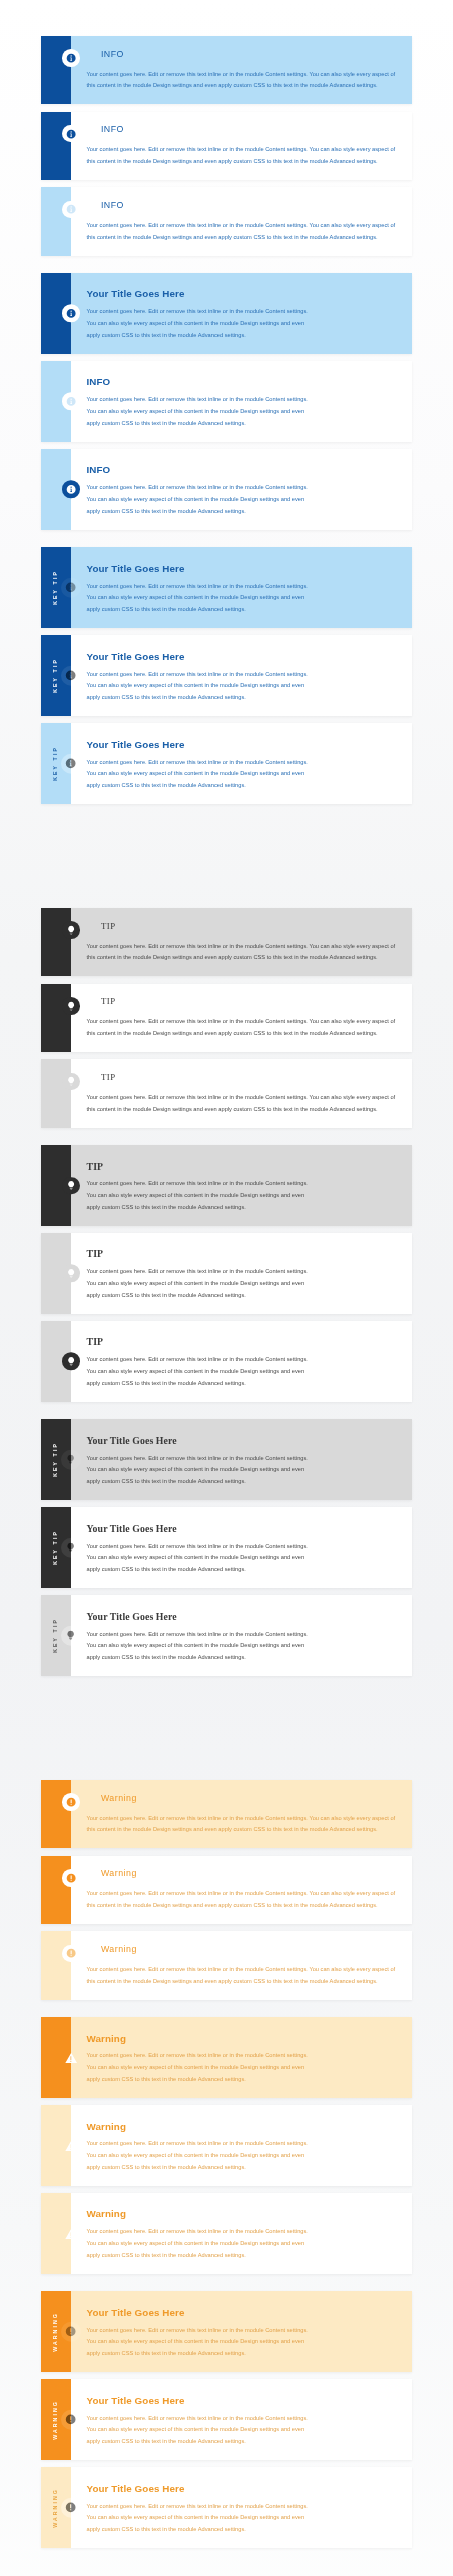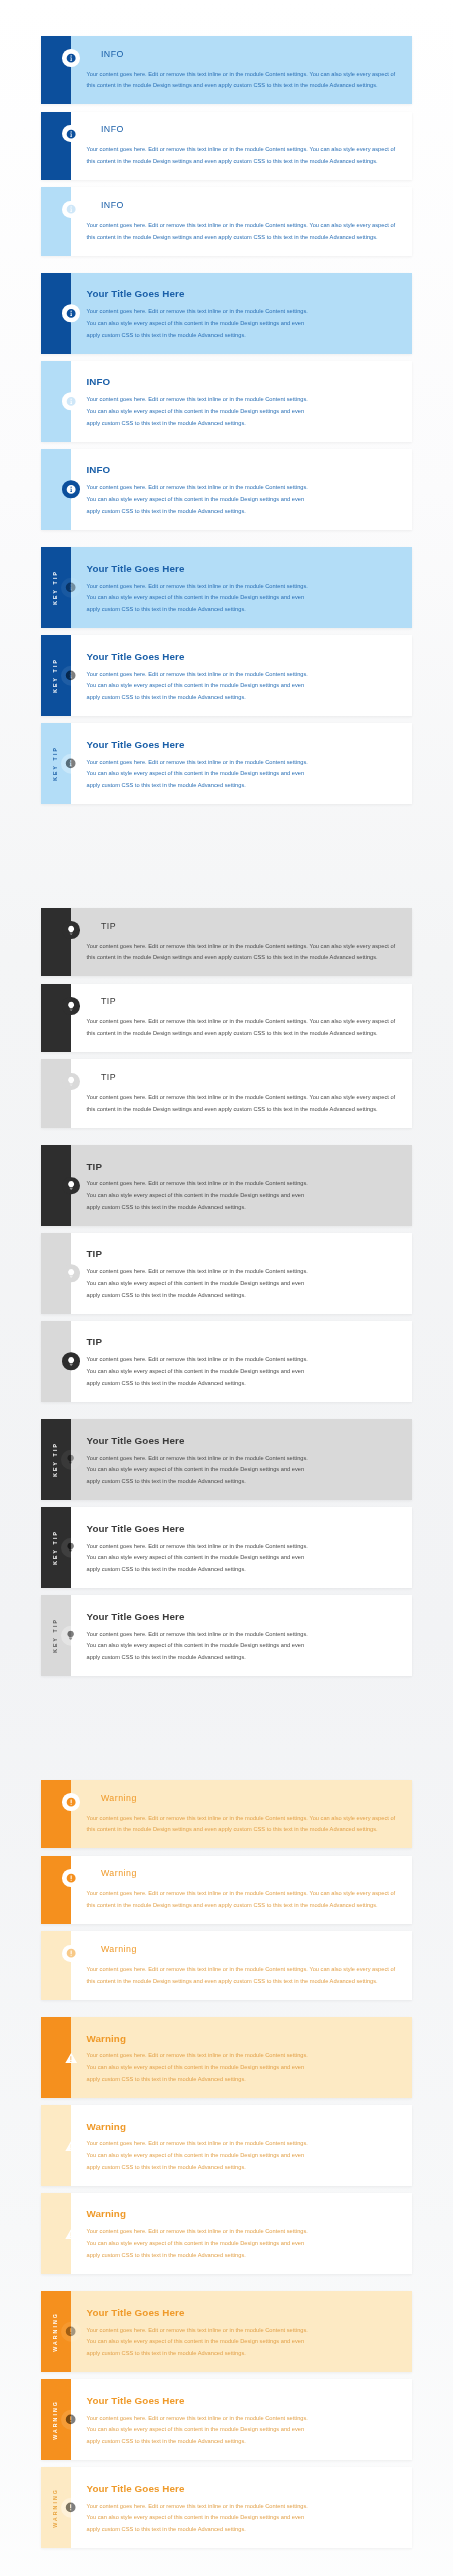--- a/index.html
+++ b/index.html
@@ -123,21 +123,21 @@
   .info-lightbar .badge.solid svg { fill: #ffffff; }
   .info .vlabel span { color: #ffffff; }
   .info-lightbar .vlabel span { color: #1a5fa8; }
   .info .badge-ghost { background: rgba(255,255,255,0.16); }
   .info-lightbar .badge-ghost { background: rgba(255,255,255,0.55); }
 
   
   .tip .bar { background: #2e2e2e; }
   .tip .body { background: #ffffff; }
   .tip h3.title, .tip p.ctext { color: #4a4a4a; }
-  .tip h3.title { color: #3a3a3a; }
+  .tip h3.title { color: #3a3a3a; font-family: Liberation Serif, serif; }
   .tip .badge { background: #2e2e2e; }
   .tip .badge svg { fill: #ffffff; }
   .tip-filled .body { background: #d9d9d9; }
   .tip-lightbar .bar { background: #d9d9d9; }
   .tip-lightbar .badge { background: #d9d9d9; }
   .tip-lightbar .badge svg { fill: #ffffff; }
   .tip-lightbar .badge.solid { background: #2e2e2e; }
   .tip-lightbar .badge.solid svg { fill: #ffffff; }
   .tip .vlabel span { color: #ffffff; }
   .tip-lightbar .vlabel span { color: #555555; }

